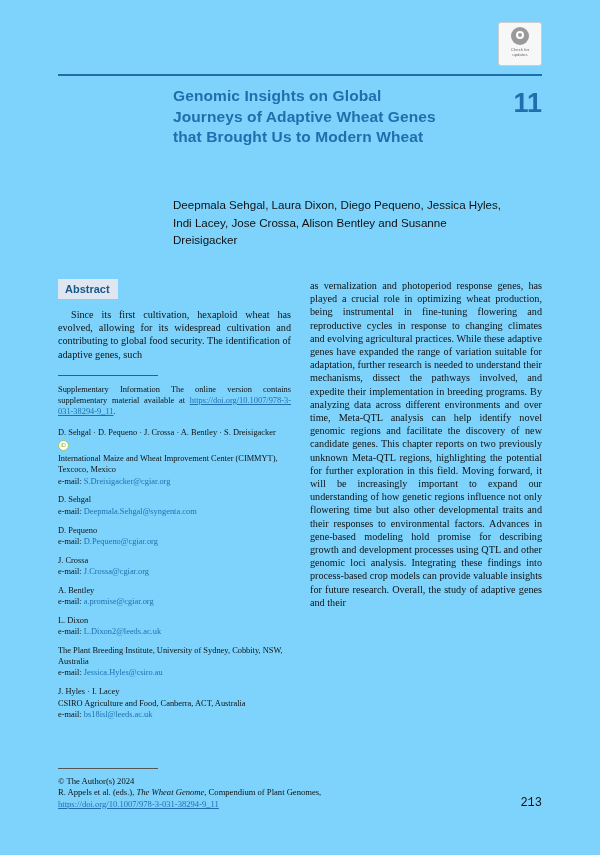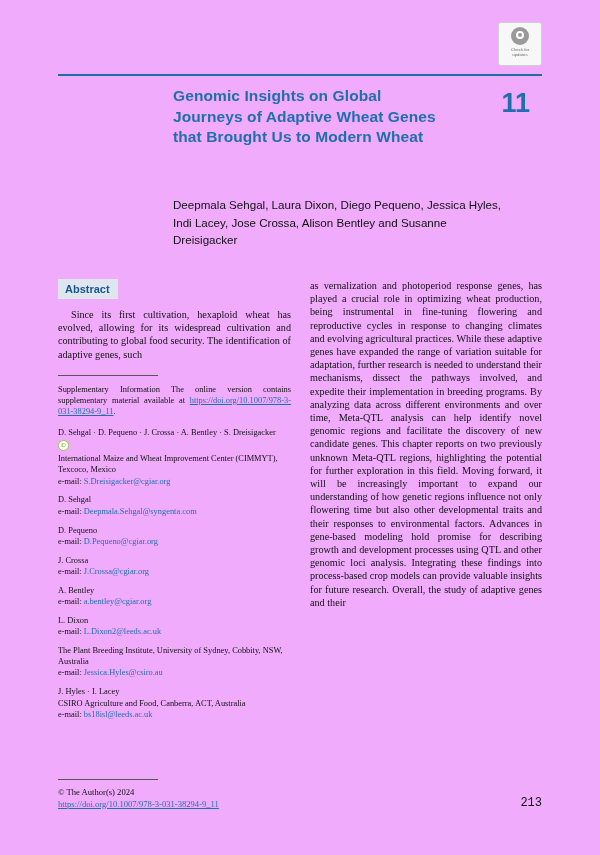--- a/index.html
+++ b/index.html
@@ -7,21 +7,21 @@
     padding: 0;
     background: #e9e9ea;
   }
   body {
     font-family: "Liberation Serif", serif;
   }
   .page {
     position: relative;
     width: 600px;
     height: 855px;
-    background: #f0abfc;
+    background: #7dd3fc;
     overflow: hidden;
     box-sizing: border-box;
   }
   .content {
     position: absolute;
     left: 58px;
     top: 0;
     width: 484px;
     height: 855px;
   }
@@ -94,21 +94,21 @@
     width: 280px;
     font-family: "Liberation Sans", sans-serif;
     font-weight: bold;
     font-size: 15.5px;
     line-height: 20.5px;
     color: #1f6fae;
     letter-spacing: 0.1px;
   }
   .chapter-number {
     position: absolute;
-    right: 12px;
+    right: 0px;
     top: 3px;
     font-family: "Liberation Sans", sans-serif;
     font-weight: bold;
     font-size: 27px;
     color: #1f6fae;
     line-height: 28px;
   }
 
   .authors {
     position: absolute;
@@ -292,21 +292,21 @@
 
         <p>D. Pequeno</p>
         <p><span>e-mail:</span> <span class="link">D.Pequeno@cgiar.org</span></p>
         <div class="gap"></div>
 
         <p>J. Crossa</p>
         <p><span>e-mail:</span> <span class="link">J.Crossa@cgiar.org</span></p>
         <div class="gap"></div>
 
         <p>A. Bentley</p>
-        <p><span>e-mail:</span> <span class="link">a.bentley@cgiar.org</span></p>
+        <p><span>e-mail:</span> <span class="link">a.promise@cgiar.org</span></p>
         <div class="gap"></div>
 
         <p>L. Dixon</p>
         <p><span>e-mail:</span> <span class="link">L.Dixon2@leeds.ac.uk</span></p>
         <div class="gap"></div>
 
         <p>The Plant Breeding Institute, University of Sydney, Cobbity, NSW, Australia</p>
         <p><span>e-mail:</span> <span class="link">Jessica.Hyles@csiro.au</span></p>
         <div class="gap"></div>
 
@@ -317,19 +317,20 @@
     </div>
 
     <div class="col-right">
       <div class="body-text">as vernalization and photoperiod response genes, has played a crucial role in optimizing wheat production, being instrumental in fine-tuning flowering and reproductive cycles in response to changing climates and evolving agricultural practices. While these adaptive genes have expanded the range of variation suitable for adaptation, further research is needed to understand their mechanisms, dissect the pathways involved, and expedite their implementation in breeding programs. By analyzing data across different environments and over time, Meta-QTL analysis can help identify novel genomic regions and facilitate the discovery of new candidate genes. This chapter reports on two previously unknown Meta-QTL regions, highlighting the potential for further exploration in this field. Moving forward, it will be increasingly important to expand our understanding of how genetic regions influence not only flowering time but also other developmental traits and their responses to environmental factors. Advances in gene-based modeling hold promise for describing growth and development processes using QTL and other genomic loci analysis. Integrating these findings into process-based crop models can provide valuable insights for future research. Overall, the study of adaptive genes and their</div>
     </div>
 
     <div class="footer">
       <div class="footer-rule"></div>
       <div class="footer-text">
         <div>© The Author(s) 2024</div>
+        <div><span>R. Appels et al. (eds.), </span><i>The Wheat Genome</i><span>, Compendium of Plant Genomes,</span></div>
         <div><span class="link-u">https://doi.org/10.1007/978-3-031-38294-9_11</span></div>
       </div>
     </div>
     <div class="page-number">213</div>
 
   </div>
 </div>
 
 </body></html>

